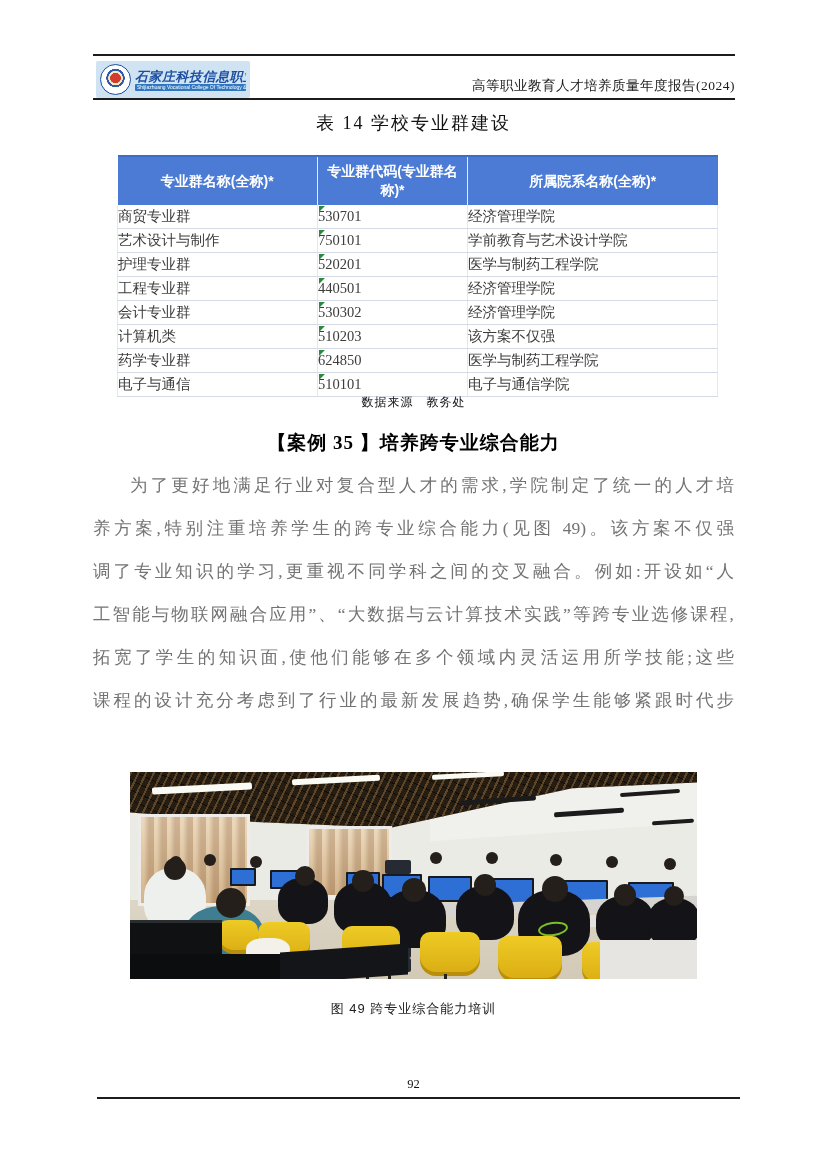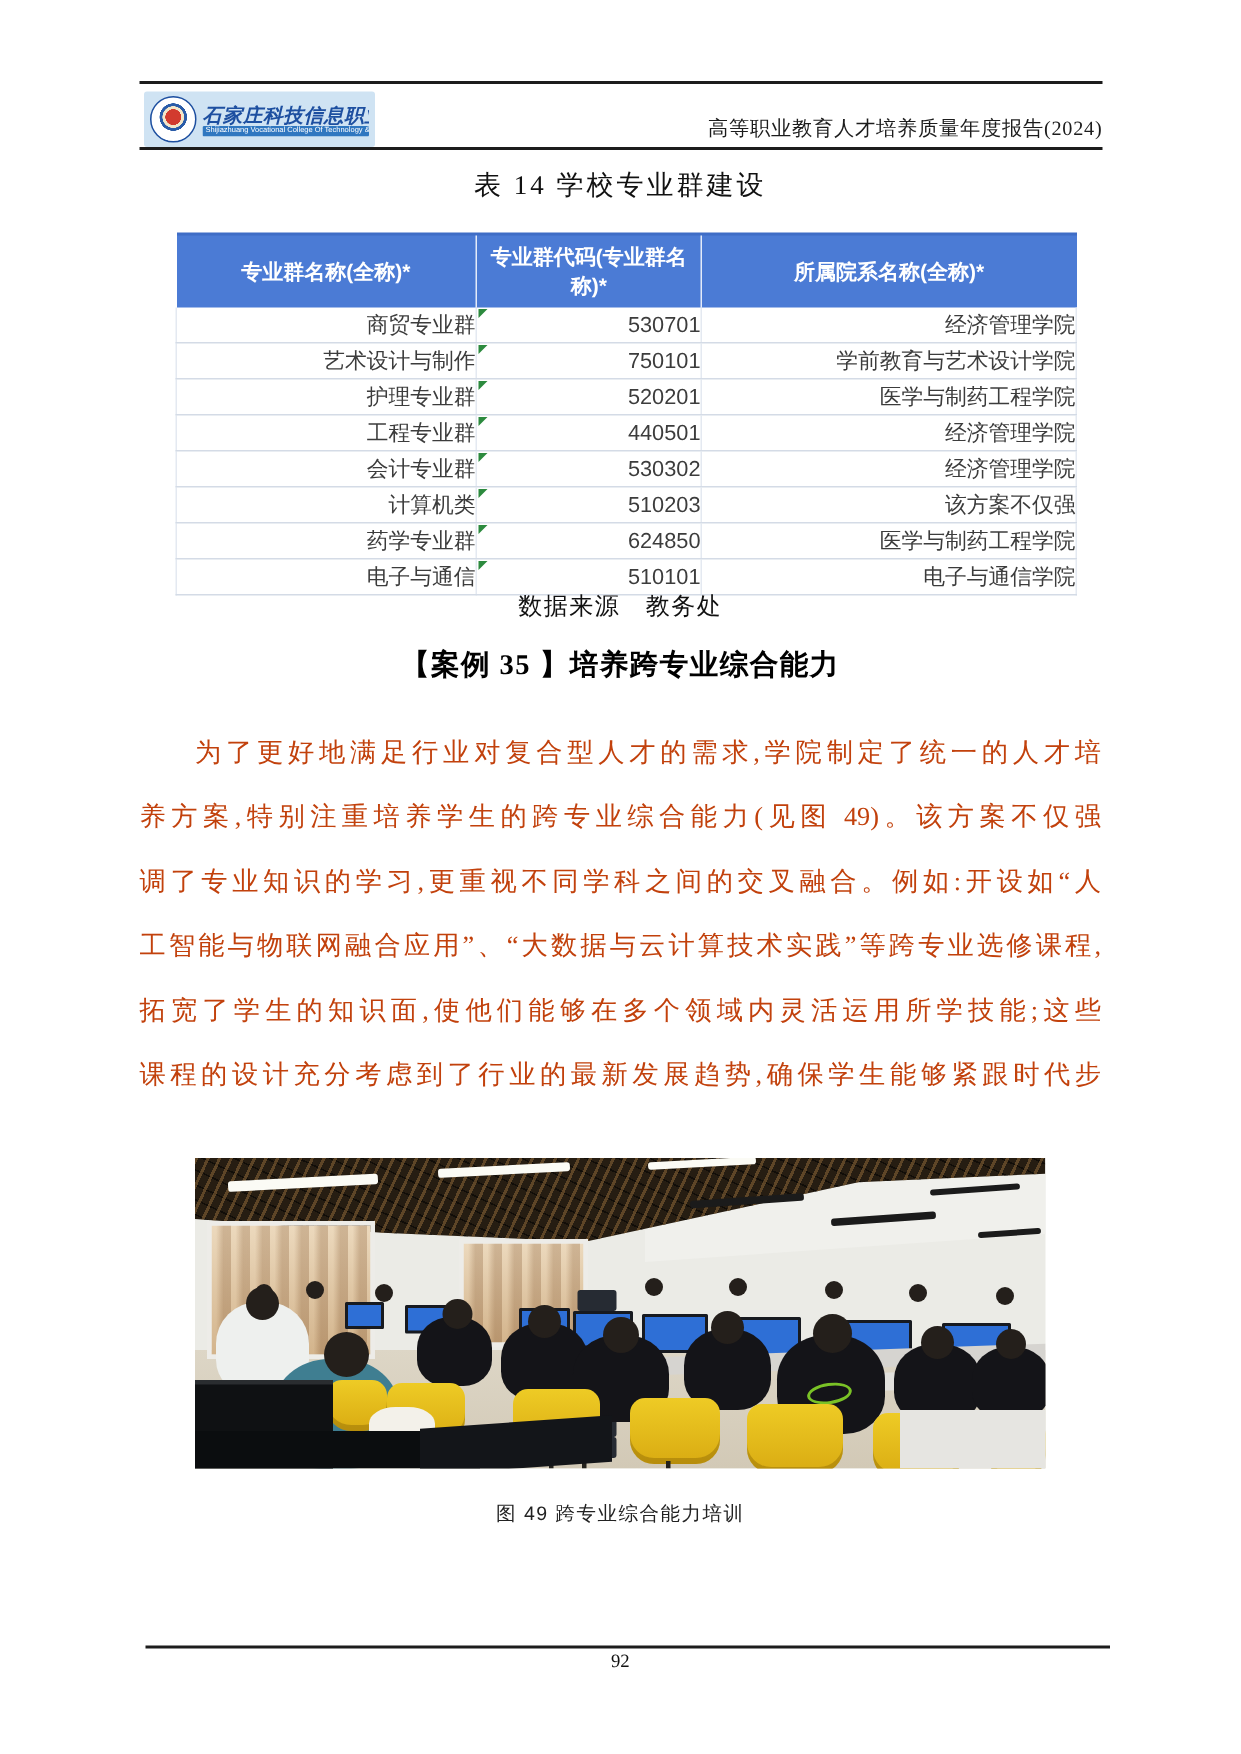--- a/index.html
+++ b/index.html
@@ -24,31 +24,31 @@
         letter-spacing:.5px;color:#1c1c1c;}
 
   
   .tbl-title{left:93px;top:111px;width:641px;text-align:center;font-size:18px;letter-spacing:2px;color:#111;}
   table.spec{position:absolute;left:117px;top:155px;width:600px;border-collapse:collapse;
         table-layout:fixed;font-family:"Liberation Sans","DejaVu Sans",sans-serif;}
   table.spec th{background:#4b7bd5;color:#fff;font-weight:700;font-size:14px;height:48px;
         line-height:1.35;text-align:center;vertical-align:middle;padding:0 8px;
         border-right:1px solid rgba(255,255,255,.85);border-top:2px solid #3f6dc6;}
   table.spec th:last-child{border-right:none;}
-  table.spec td{height:23px;font-size:14.5px;color:#3c3c3c;text-align:right;vertical-align:middle;
+  table.spec td{height:23px;font-size:14.5px;color:#3c3c3c;text-align:left;vertical-align:middle;
         padding:0;border-bottom:1px solid #d4dbe6;border-right:1px solid #e4e9f1;
-        border-left:1px solid #e4e9f1;position:relative;}
+        border-left:1px solid #e4e9f1;position:relative;font-family:Liberation Serif, serif;}
   .tri{position:absolute;left:1px;top:1px;width:0;height:0;
         border-top:6px solid #2c8a3e;border-right:6px solid transparent;}
-  .src-note{left:93px;top:394px;width:641px;text-align:center;font-size:16px;letter-spacing:1px;color:#111;}
+  .src-note{left:93px;top:394px;width:641px;text-align:center;font-size:12px;letter-spacing:1px;color:#111;}
 
   
   .case-head{left:93px;top:430px;width:641px;text-align:center;font-size:19px;font-weight:700;
         letter-spacing:1px;color:#000;}
-  .para{left:93px;top:480px;width:641px;font-size:17.5px;color:#c2410c;}
+  .para{left:93px;top:464px;width:641px;font-size:17.5px;color:#737373;}
   .para .ln{line-height:43px;text-align:justify;text-align-last:justify;}
   .para .ln.first{text-indent:37px;}
   .para .ln.last{text-align-last:left;}
 
   
   .photo{left:130px;top:772px;width:567px;height:207px;background:#ebebe6;overflow:hidden;}
   .photo i,.photo b{position:absolute;display:block;}
   .floor{left:0;top:128px;width:567px;height:79px;
         background:linear-gradient(180deg,#ddd6c6,#d2c9b6),
         repeating-linear-gradient(88deg,rgba(255,255,255,.3) 0 1px,transparent 1px 42px);}
@@ -67,21 +67,21 @@
   .scr{background:#2e6fd6;border:2px solid #171a20;border-radius:1px;}
   .deskband{background:#d6d4d0;transform:skewY(-2deg);}
   .head{background:#241f1b;border-radius:50%;}
   .per{background:#141418;border-radius:45% 45% 38% 38%;}
   .chair{background:linear-gradient(180deg,#eecb25,#d9ab12);border-radius:10px 10px 16px 16px;
         box-shadow:inset 0 -4px 0 rgba(120,85,0,.35);}
   .leg{background:#23211c;}
 
   .caption{left:93px;top:1000px;width:641px;text-align:center;font-size:13px;letter-spacing:1px;
         color:#222;font-family:"Liberation Sans","DejaVu Sans",sans-serif;}
-  .pageno{left:93px;top:1077px;width:641px;text-align:center;font-size:12.5px;color:#111;margin-top:23px;}
+  .pageno{left:93px;top:1077px;width:641px;text-align:center;font-size:12.5px;color:#111;}
 </style>
 </head>
 <body>
 
 <div class="page">
 
   <div class="rule" style="left:93px;top:54px;width:642px;height:2px;"></div>
   <div class="abs logo">
     <span class="emblem"></span>
     <span class="logo-txt">

